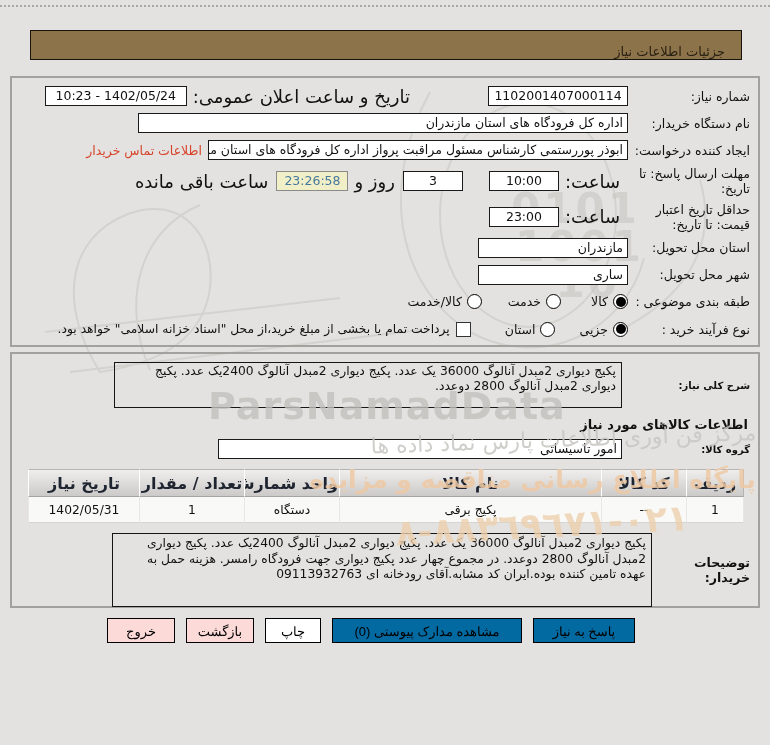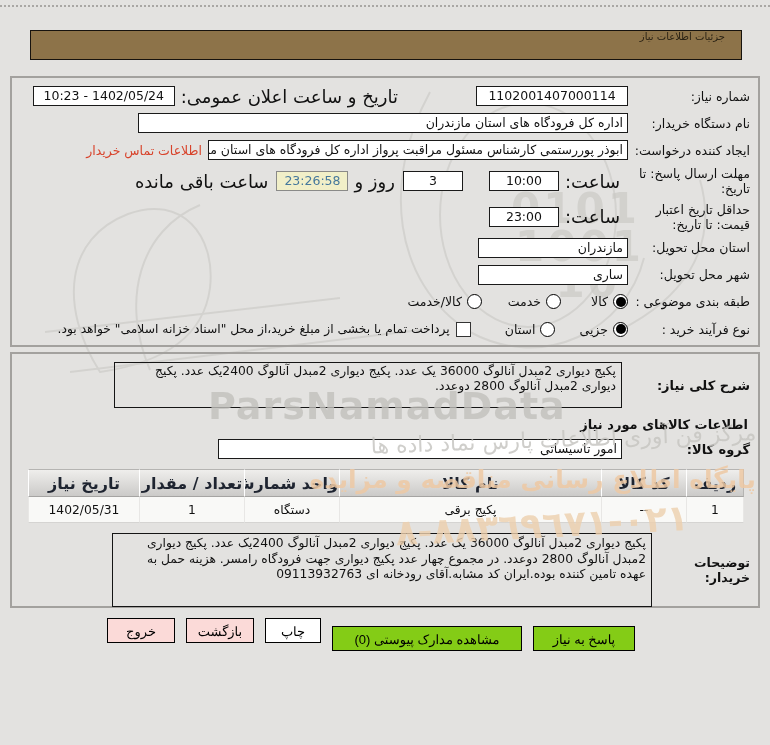--- a/index.html
+++ b/index.html
@@ -8,22 +8,22 @@
     background:#e3e2e0;
     font-family:"DejaVu Sans",sans-serif;
     color:#111;
   }
   .dotted-top{position:absolute;top:5px;left:0;width:770px;height:0;
     border-top:2px dotted #a9a7a4;}
 
   
   .titlebar{position:absolute;top:30px;right:28px;width:712px;height:30px;
     box-sizing:border-box;border:1px solid #17130e;
-    display:flex;align-items:flex-start;padding:0 16px;
-    font-size:10px;z-index:10;}
+    display:flex;align-items:flex-end;padding:0 16px;
+    font-size:13px;z-index:10;}
 
   
   .sec{position:absolute;right:10px;width:750px;box-sizing:border-box;
     border:2px solid #a3a19e;z-index:10;}
   .sec1{top:76px;height:271px;padding:7px 8px 5px 8px;
     display:flex;flex-direction:column;justify-content:space-between;}
   .sec2{top:352px;height:256px;padding:8px 8px 4px 8px;}
 
   .frow{display:flex;align-items:center;font-size:13px;min-height:22px;}
   .lbl{flex:0 0 122px;font-size:12.5px;line-height:15px;}
@@ -38,21 +38,21 @@
   .radio{width:13px;height:13px;border:1px solid #000;border-radius:50%;
     background:#fff;display:inline-block;position:relative;flex:0 0 13px;}
   .radio.sel::after{content:"";position:absolute;top:1.5px;left:1.5px;right:1.5px;bottom:1.5px;
     background:#000;border-radius:50%;}
   .opt{display:flex;align-items:center;gap:5px;margin-left:26px;font-size:12.5px;}
   .chk{width:13px;height:13px;border:1px solid #333;background:#fff;
     display:inline-block;flex:0 0 13px;margin-left:6px;}
 
   
   .drow{display:flex;align-items:center;font-size:13px;}
-  .b-lbl{font-weight:bold;font-size:13px;}
+  .b-lbl{font-weight:bold;font-size:10px;}
   .descbox{border:1px solid #151515;box-sizing:border-box;width:508px;height:46px;
     padding:1px 5px;font-size:12.3px;line-height:15px;overflow:hidden;}
   .notesbox{border:1px solid #151515;box-sizing:border-box;width:540px;height:74px;
     padding:2px 5px;font-size:12.3px;line-height:15.5px;overflow:hidden;}
   .goods-heading{font-weight:bold;font-size:13px;margin:9px 2px 7px 0;}
   .groupinput{width:404px;}
 
   table.goods{border-collapse:separate;border-spacing:0;margin:10px 6px 0 0;
     width:716px;table-layout:fixed;}
   table.goods th{background:linear-gradient(#efeeec,#cbcac8);
@@ -62,21 +62,21 @@
   table.goods th:first-child{border-right:1px solid #b5b4b2;}
   table.goods td{background:#f9f9f7;height:23px;font-size:12.3px;text-align:center;
     border-bottom:1px solid #d5d4d2;border-left:1px solid #e8e7e5;
     overflow:hidden;white-space:nowrap;}
   table.goods td:first-child{border-right:1px solid #e8e7e5;}
 
   
   .btnrow{position:absolute;top:618px;right:135px;display:flex;gap:11px;z-index:10;}
   .btn{height:25px;line-height:23px;box-sizing:border-box;border:1px solid #000;
     font-size:13px;text-align:center;cursor:pointer;overflow:hidden;white-space:nowrap;}
-  .btn.green{background:#84cc16;margin-top:8px;}
+  .btn.green{background:#0369a1;}
   .btn.white{background:#ffffff;}
   .btn.pink{background:#fbdad8;}
   .w-reply{width:102px;} .w-attach{width:190px;} .w-print{width:56px;}
   .w-back{width:68px;} .w-exit{width:68px;}
 
   
   .wm{position:absolute;pointer-events:none;white-space:nowrap;}
   .wm-under{z-index:1;}
   .wm-over{z-index:30;}
   .wm-digit{font-weight:bold;font-size:42px;letter-spacing:3px;color:#c9c8c4;
@@ -113,21 +113,21 @@
 <div class="wm wm-under wm-digit" style="top:262px;right:150px;">10</div>
 
 <div class="titlebar" style="background:#8d7349;color:#2a2214;">
   <span>جزئیات اطلاعات نیاز</span>
 </div>
 
 <div class="sec sec1">
 
   <div class="frow">
     <span class="lbl">شماره نیاز:</span>
-    <span class="ibox center" style="width:152px;">1102001407000114</span>
+    <span class="ibox center" style="width:140px;">1102001407000114</span>
     <span style="flex:0 0 70px;"></span>
     <span class="inline-lbl">تاریخ و ساعت اعلان عمومی:</span>
     <span class="ibox center" style="width:142px;">1402/05/24 - 10:23</span>
   </div>
 
   <div class="frow">
     <span class="lbl">نام دستگاه خریدار:</span>
     <span class="ibox" style="width:490px;">اداره کل فرودگاه های استان مازندران</span>
   </div>
 

